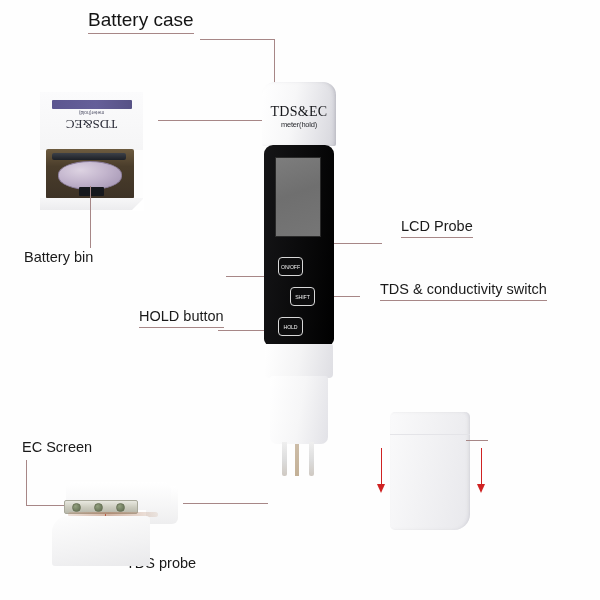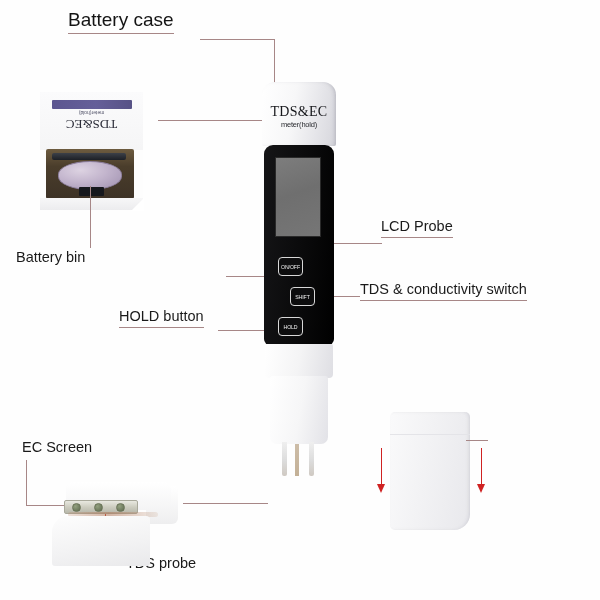--- a/index.html
+++ b/index.html
@@ -19,20 +19,21 @@
   
   .label {
     position: absolute;
     color: #1a1a1a;
     white-space: nowrap;
     line-height: 1.1;
   }
   .label.underlined {
     border-bottom: 1.5px solid #a78787;
     padding-bottom: 2px;
+    margin-left: 20px;
   }
   .title-label {
     font-size: 19px;
     color: #141414;
   }
   .callout-label {
     font-size: 14.5px;
   }
 
   
@@ -361,21 +362,21 @@
     <div class="batt-cavity">
       <div class="batt-clip"></div>
       <div class="coin-cell"></div>
       <div class="batt-tab"></div>
     </div>
     <div class="batt-foot"></div>
     <div class="batt-corner"></div>
   </div>
 
   <div class="lead-v" style="left:90px; top:186px; height:62px;"></div>
-  <div class="label callout-label" style="left:16px; top:250px;">Battery bin</div>
+  <div class="label callout-label" style="left:24px; top:250px;">Battery bin</div>
 
   <div class="lead-h" style="left:226px; top:276px; width:60px;"></div>
 
   <div class="label callout-label underlined" style="left:119px; top:309px;">HOLD button</div>
   <div class="lead-h" style="left:218px; top:330px; width:68px;"></div>
 
   <div class="lead-h" style="left:318px; top:243px; width:64px;"></div>
   <div class="label callout-label underlined" style="left:381px; top:219px;">LCD Probe</div>
 
   <div class="lead-h" style="left:318px; top:296px; width:42px;"></div>

